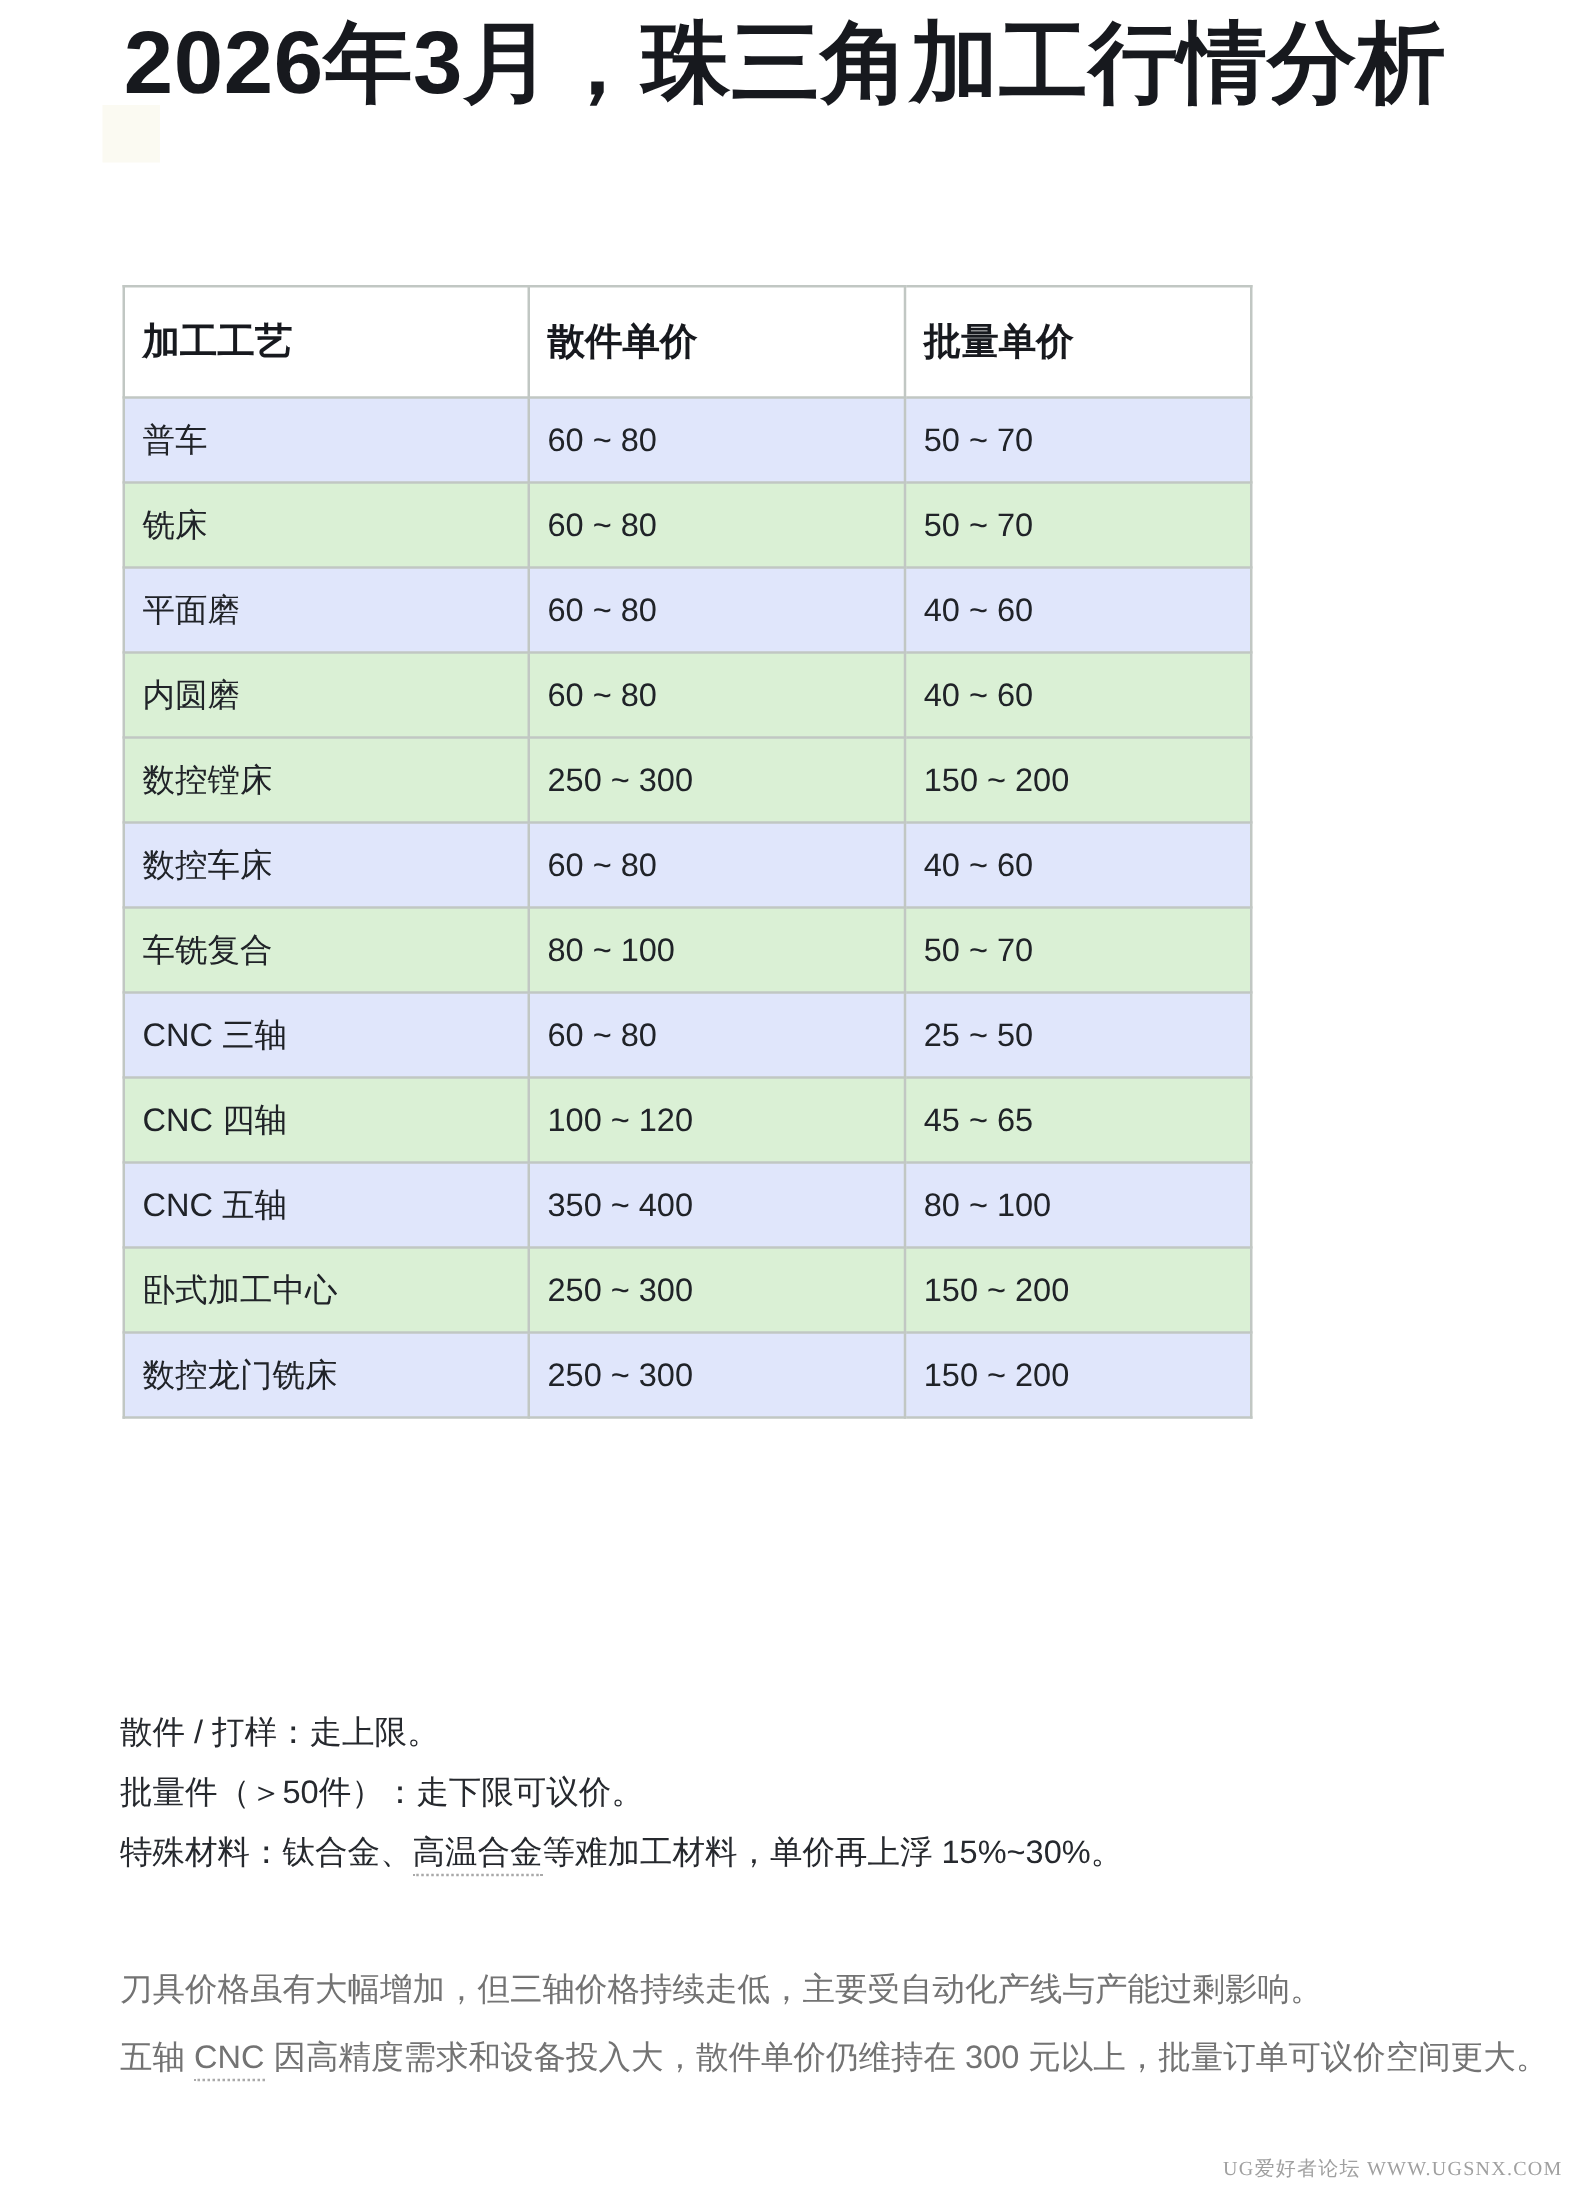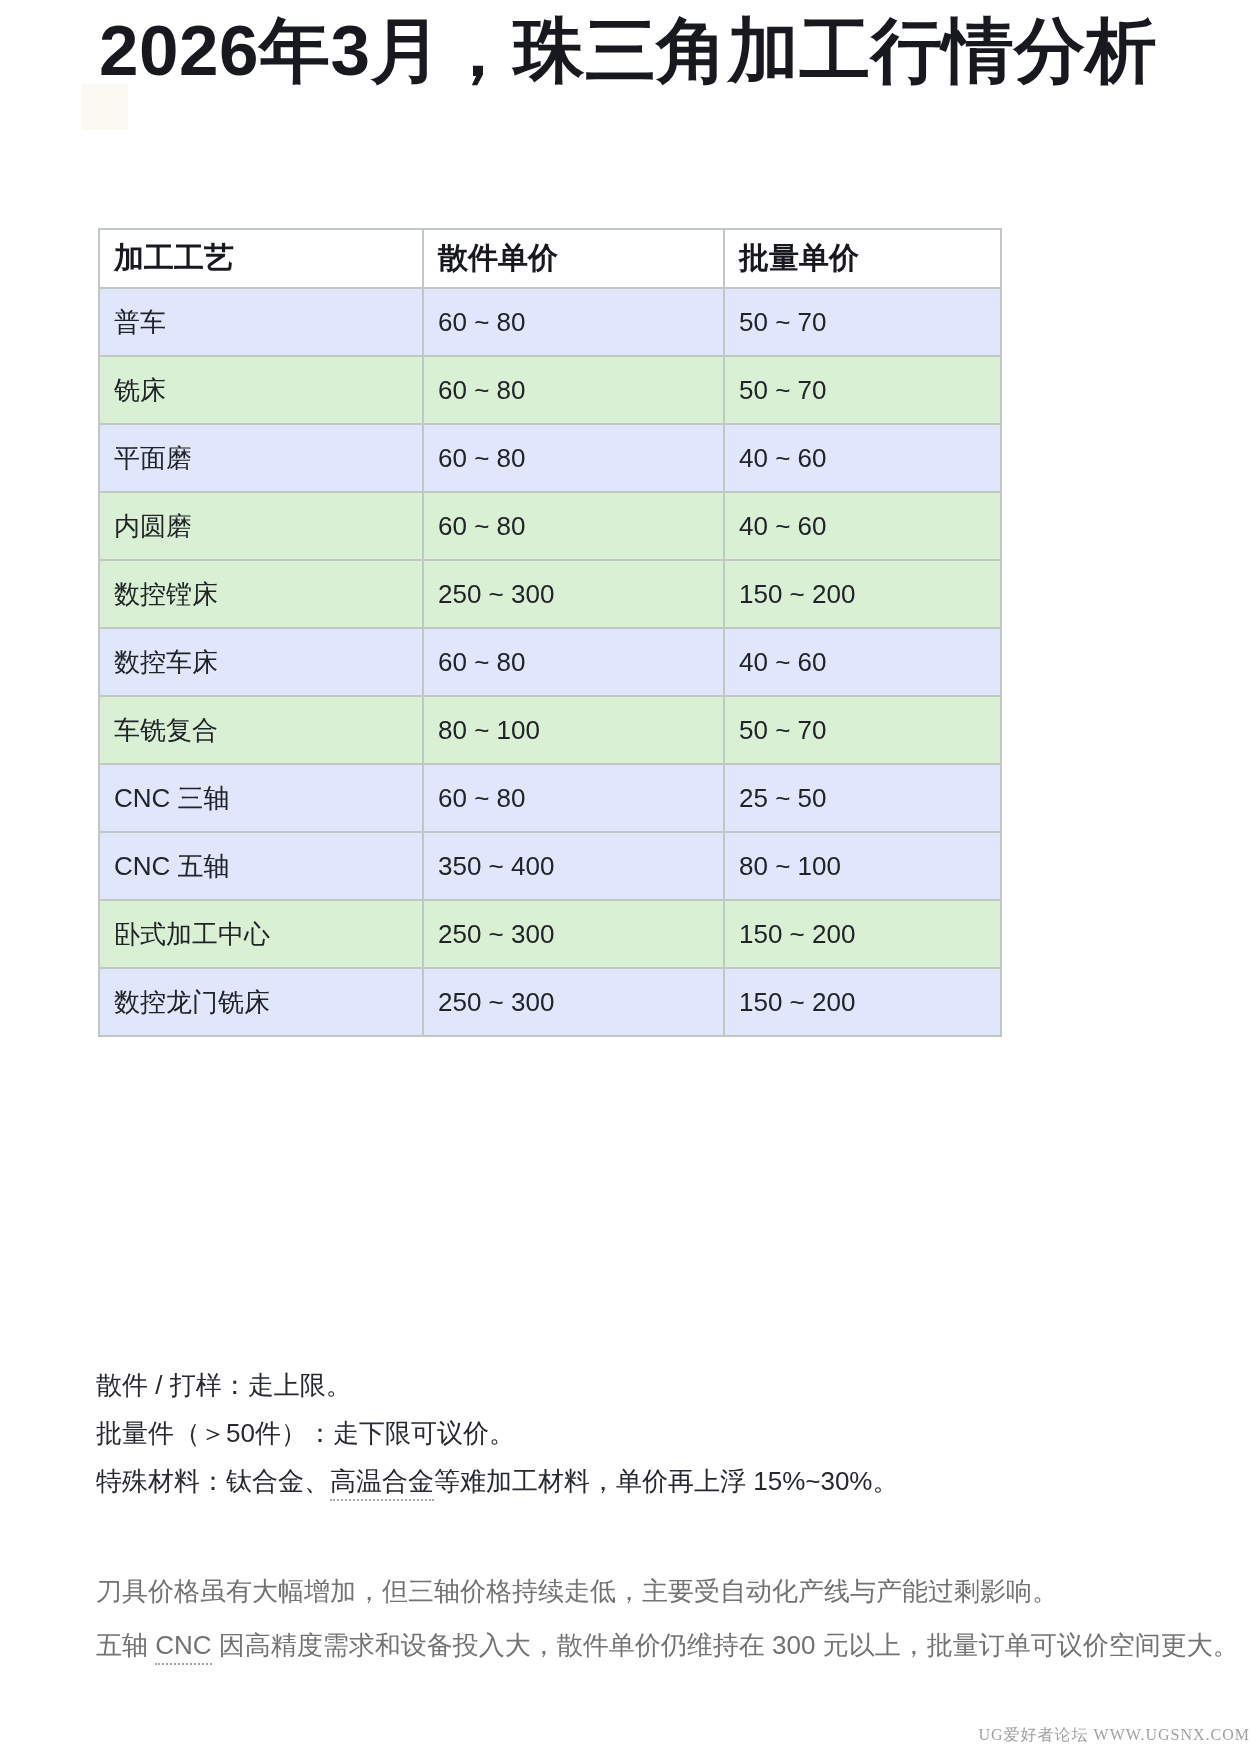--- a/index.html
+++ b/index.html
@@ -23,21 +23,21 @@
   .table-wrap { position: absolute; left: 98px; top: 228px; }
   table.pricing {
     border-collapse: collapse; table-layout: fixed;
     width: 902px;
     border: 2px solid var(--grid, #c1c7c3);
   }
   table.pricing col.c0 { width: 324px; }
   table.pricing col.c1 { width: 301px; }
   table.pricing col.c2 { width: 277px; }
   table.pricing th {
-    height: 59px; background: var(--headbg, #ffffff);
+    height: 89px; background: var(--headbg, #ffffff);
     font-size: 30px; font-weight: 700; text-align: left;
     padding-left: 14px; color: #17191e;
     border: 2px solid var(--grid, #c1c7c3);
   }
   table.pricing td {
     height: 68px; font-size: 26px; text-align: left;
     padding-left: 14px; color: #202328;
     border: 2px solid var(--grid, #c1c7c3);
   }
   tr.row-a td { background: var(--lav, #e0e6fb); }
@@ -119,20 +119,25 @@
         <tr class="row-b">
           <td>车铣复合</td>
           <td>80 ~ 100</td>
           <td>50 ~ 70</td>
         </tr>
         <tr class="row-a">
           <td>CNC 三轴</td>
           <td>60 ~ 80</td>
           <td>25 ~ 50</td>
         </tr>
+        <tr class="row-b">
+          <td>CNC 四轴</td>
+          <td>100 ~ 120</td>
+          <td>45 ~ 65</td>
+        </tr>
         <tr class="row-a">
           <td>CNC 五轴</td>
           <td>350 ~ 400</td>
           <td>80 ~ 100</td>
         </tr>
         <tr class="row-b">
           <td>卧式加工中心</td>
           <td>250 ~ 300</td>
           <td>150 ~ 200</td>
         </tr>

